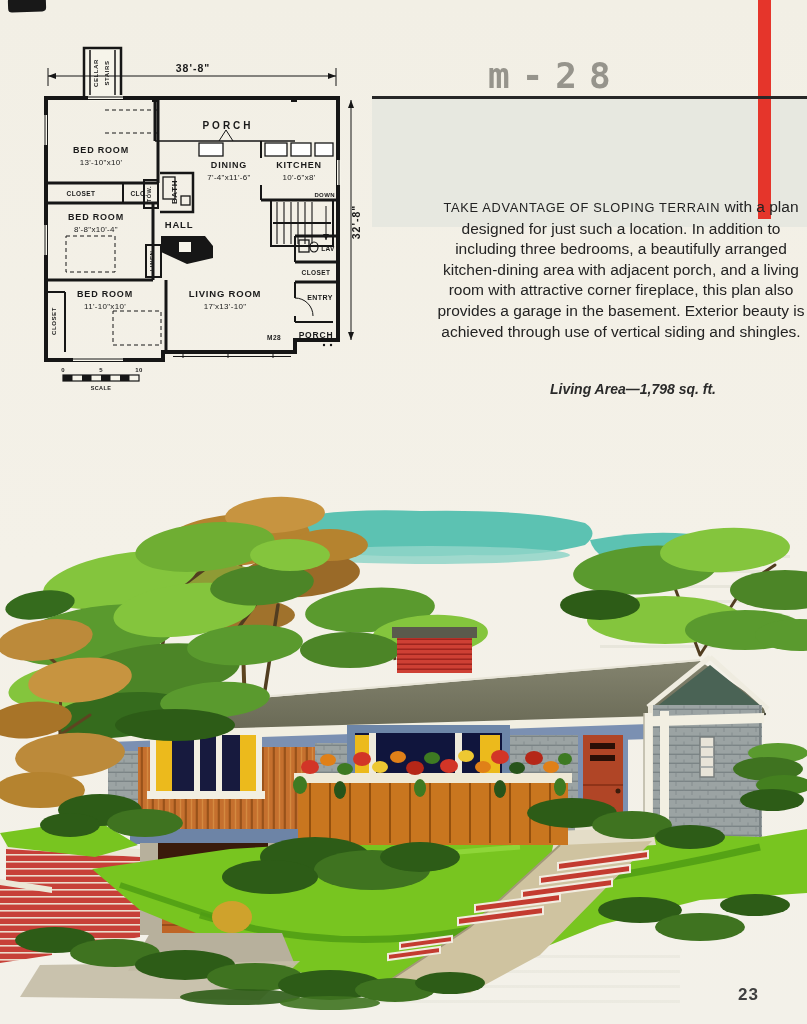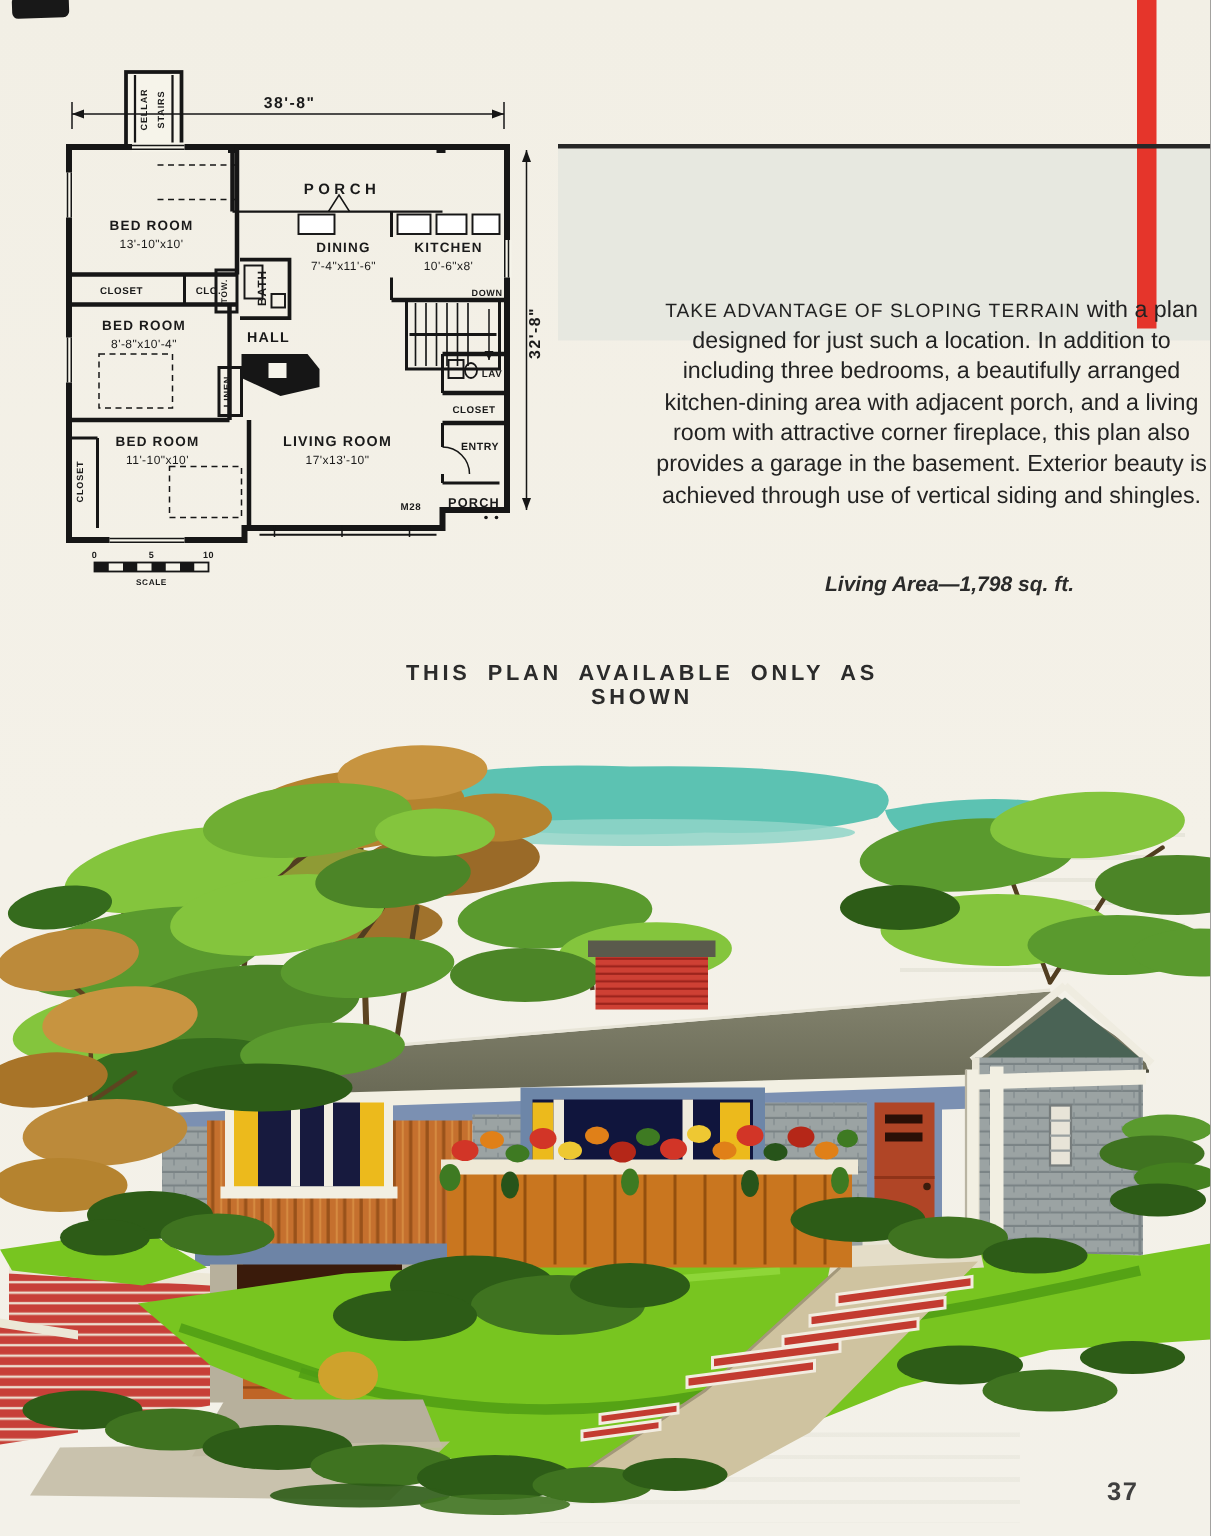--- a/index.html
+++ b/index.html
@@ -35,20 +35,21 @@
   .ghost{position:absolute;opacity:.16;background:repeating-linear-gradient(180deg,#a9ac96 0 3px,transparent 3px 15px);}
 </style>
 </head>
 <body>
 
 <div class="page">
 
   <div class="smudge"></div>
   <div class="tintblock"></div>
   <div class="red-bar"></div>
+  <div class="plan-code">m-28</div>
   <div class="rule"></div>
   <div class="ghost" style="left:600px;top:555px;width:190px;height:105px;"></div>
   <div class="ghost" style="left:360px;top:955px;width:320px;height:60px;opacity:.10;"></div>
 
   <svg class="fp" width="340" height="362" viewBox="0 0 340 362">
     <g>
       <rect x="51" y="8" width="37" height="50" fill="#f6f4ea" stroke="#161616" stroke-width="2.5"></rect>
       <line x1="57" y1="10" x2="57" y2="56" stroke="#161616" stroke-width="1.5"></line>
       <line x1="82" y1="10" x2="82" y2="56" stroke="#161616" stroke-width="1.5"></line>
       <text class="vtx" style="font-size:6px" text-anchor="middle" transform="rotate(-90 65 33)" x="65" y="33">CELLAR</text>
@@ -215,21 +216,20 @@
       <rect x="49" y="335" width="9.5" height="6" fill="#161616"></rect>
       <rect x="68" y="335" width="9.5" height="6" fill="#161616"></rect>
       <rect x="87" y="335" width="9.5" height="6" fill="#161616"></rect>
       <text class="sm" style="font-size:5.5px" x="68" y="350" text-anchor="middle">SCALE</text>
     </g>
   </svg>
 
   <p class="description"><span class="lead">Take advantage of sloping terrain</span><span> with a plan designed for just such a location. In addition to including three bedrooms, a beautifully arranged kitchen-dining area with adjacent porch, and a living room with attractive corner fireplace, this plan also provides a garage in the basement. Exterior beauty is achieved through use of vertical siding and shingles.</span></p>
 
   <div class="living-area">Living Area—1,798 sq. ft.</div>
-  <div class="headline">THIS PLAN AVAILABLE ONLY AS SHOWN</div>
 
   <svg class="illus" width="807" height="539" viewBox="0 0 807 539">
     <defs>
       <linearGradient id="rg" x1="0" y1="0" x2="0" y2="1">
         <stop offset="0" stop-color="#83836e"></stop>
           <stop offset="1" stop-color="#676753"></stop>
       </linearGradient>
       <pattern id="shp" patternUnits="userSpaceOnUse" width="16" height="9">
         <rect width="16" height="9" fill="#9ba3a3"></rect>
         <line x1="0" y1="8.3" x2="16" y2="8.3" stroke="#7b8486" stroke-width="1.4"></line>
@@ -500,14 +500,14 @@
       <ellipse cx="395" cy="505" rx="40" ry="12" fill="#3f7320"></ellipse>
       <ellipse cx="450" cy="498" rx="35" ry="11" fill="#2d5c17"></ellipse>
       <ellipse cx="640" cy="425" rx="42" ry="13" fill="#2d5c17"></ellipse>
       <ellipse cx="700" cy="442" rx="45" ry="14" fill="#3f7320"></ellipse>
       <ellipse cx="755" cy="420" rx="35" ry="11" fill="#2d5c17"></ellipse>
       <ellipse cx="240" cy="512" rx="60" ry="8" fill="#2d5c17" opacity=".9"></ellipse>
       <ellipse cx="330" cy="518" rx="50" ry="7" fill="#3f7320" opacity=".9"></ellipse>
     </g>
   </svg>
 
-  <div class="page-number">37</div>
+  <div class="page-number">23</div>
 </div>
 
 </body></html>

